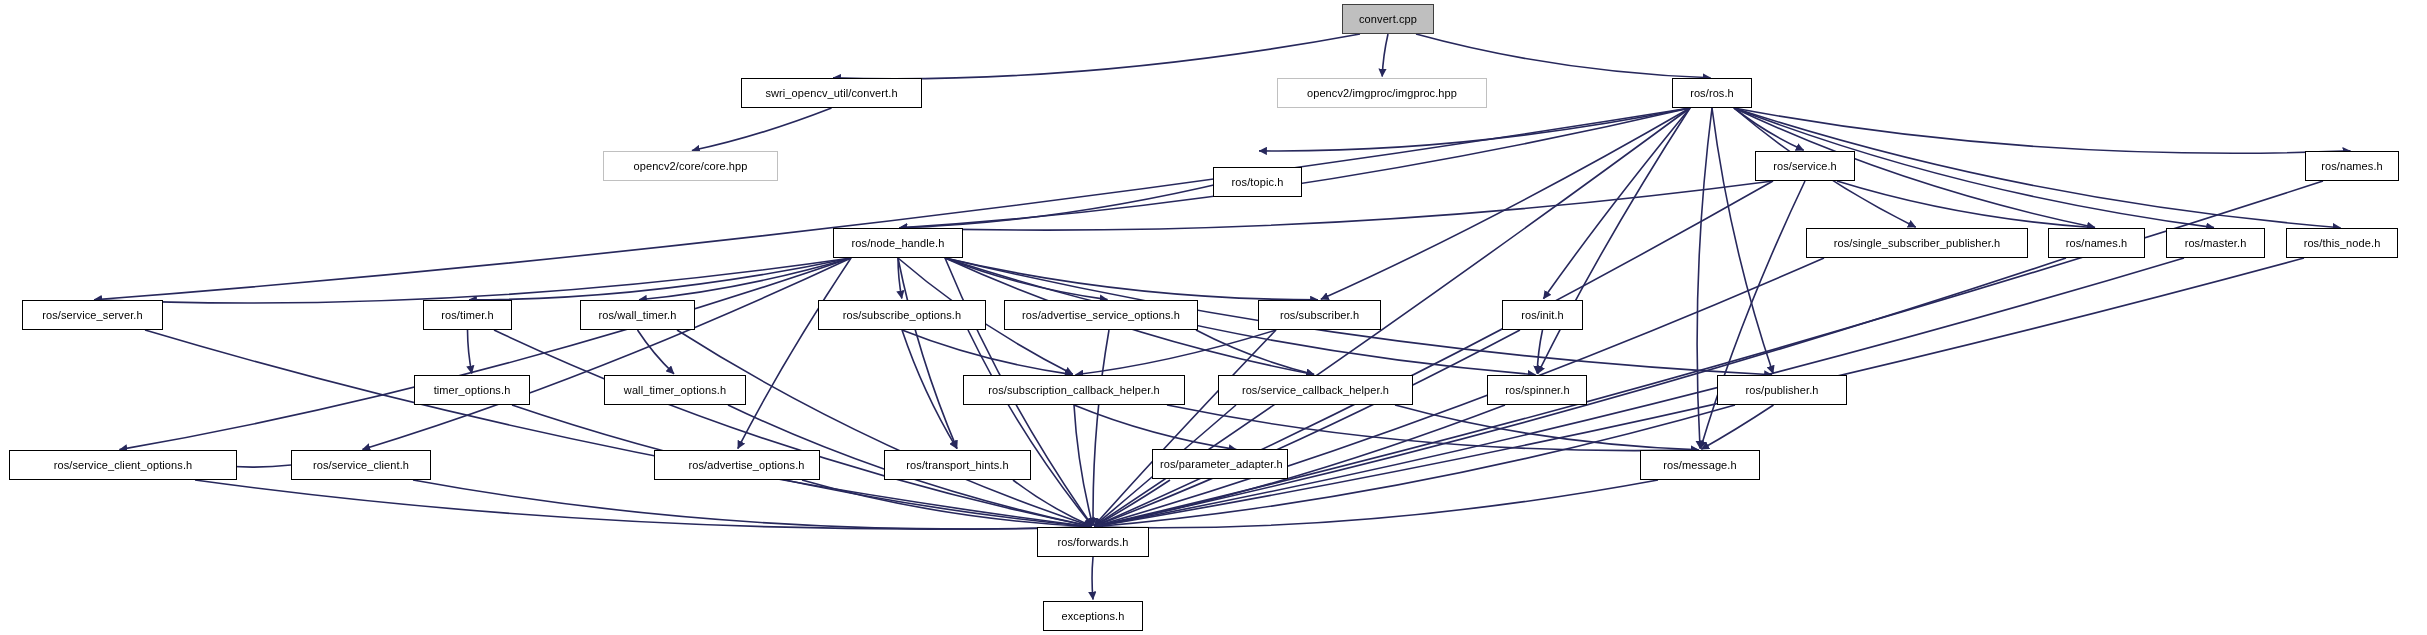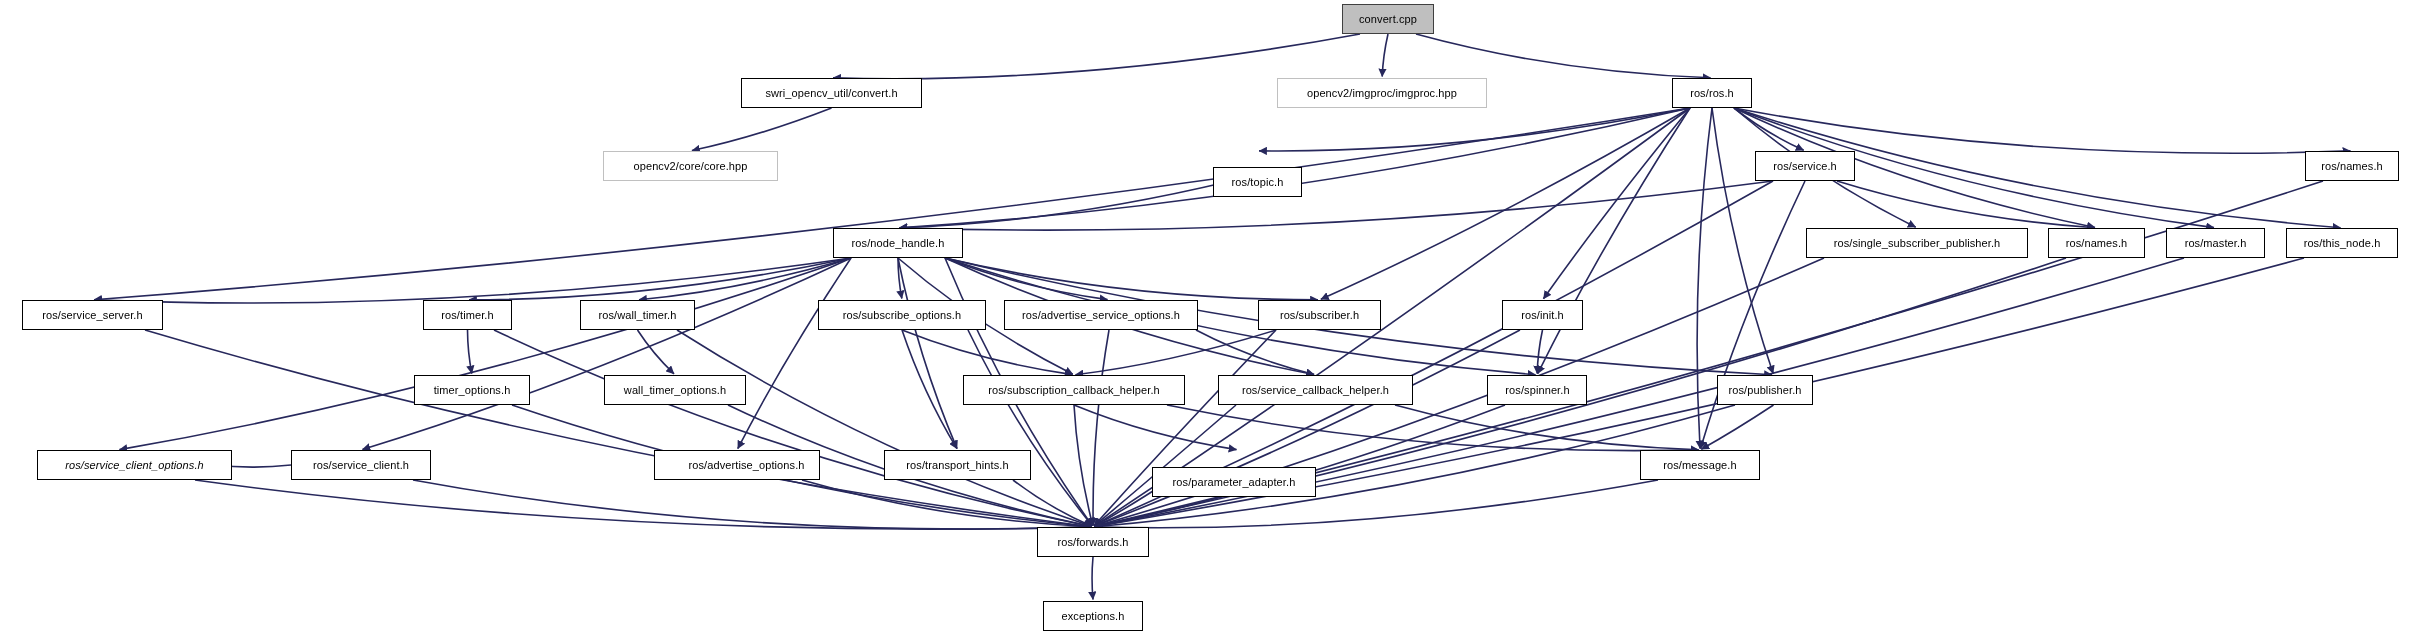--- a/index.html
+++ b/index.html
@@ -156,23 +156,23 @@
       <div class="node" style="left: 580px; top: 300px; width: 115px;">ros/wall_timer.h</div>
       <div class="node" style="left: 818px; top: 300px; width: 168px;">ros/subscribe_options.h</div>
       <div class="node" style="left: 1004px; top: 300px; width: 194px;">ros/advertise_service_options.h</div>
       <div class="node" style="left: 1258px; top: 300px; width: 123px;">ros/subscriber.h</div>
       <div class="node" style="left: 1502px; top: 300px; width: 81px;">ros/init.h</div>
       <div class="node" style="left: 414px; top: 375px; width: 116px;">timer_options.h</div>
       <div class="node" style="left: 604px; top: 375px; width: 142px;">wall_timer_options.h</div>
       <div class="node" style="left: 963px; top: 375px; width: 222px;">ros/subscription_callback_helper.h</div>
       <div class="node" style="left: 1218px; top: 375px; width: 195px;">ros/service_callback_helper.h</div>
       <div class="node" style="left: 1487px; top: 375px; width: 100px; padding-left: 8px;">ros/spinner.h</div>
-      <div class="node" style="left: 1717px; top: 375px; width: 96px;">ros/publisher.h</div>
-      <div class="node" style="left: 37px; top: 450px; width: 195px; font-style: italic;">ros/service_client_options.h</div>
+      <div class="node" style="left: 1717px; top: 375px; width: 130px;">ros/publisher.h</div>
+      <div class="node" style="left: 9px; top: 450px; width: 228px;">ros/service_client_options.h</div>
       <div class="node" style="left: 291px; top: 450px; width: 140px;">ros/service_client.h</div>
       <div class="node" style="left: 654px; top: 450px; width: 166px; padding-left: 26px;">ros/advertise_options.h</div>
       <div class="node" style="left: 884px; top: 450px; width: 147px;">ros/transport_hints.h</div>
-      <div class="node" style="left: 1152px; top: 467px; width: 164px;">ros/parameter_adapter.h</div>
+      <div class="node" style="left: 1152px; top: 449px; width: 136px;">ros/parameter_adapter.h</div>
       <div class="node" style="left: 1640px; top: 450px; width: 120px;">ros/message.h</div>
       <div class="node" style="left: 1037px; top: 527px; width: 112px;">ros/forwards.h</div>
       <div class="node" style="left: 1043px; top: 601px; width: 100px;">exceptions.h</div>
     </div>
 </div>
 
 </body></html>

